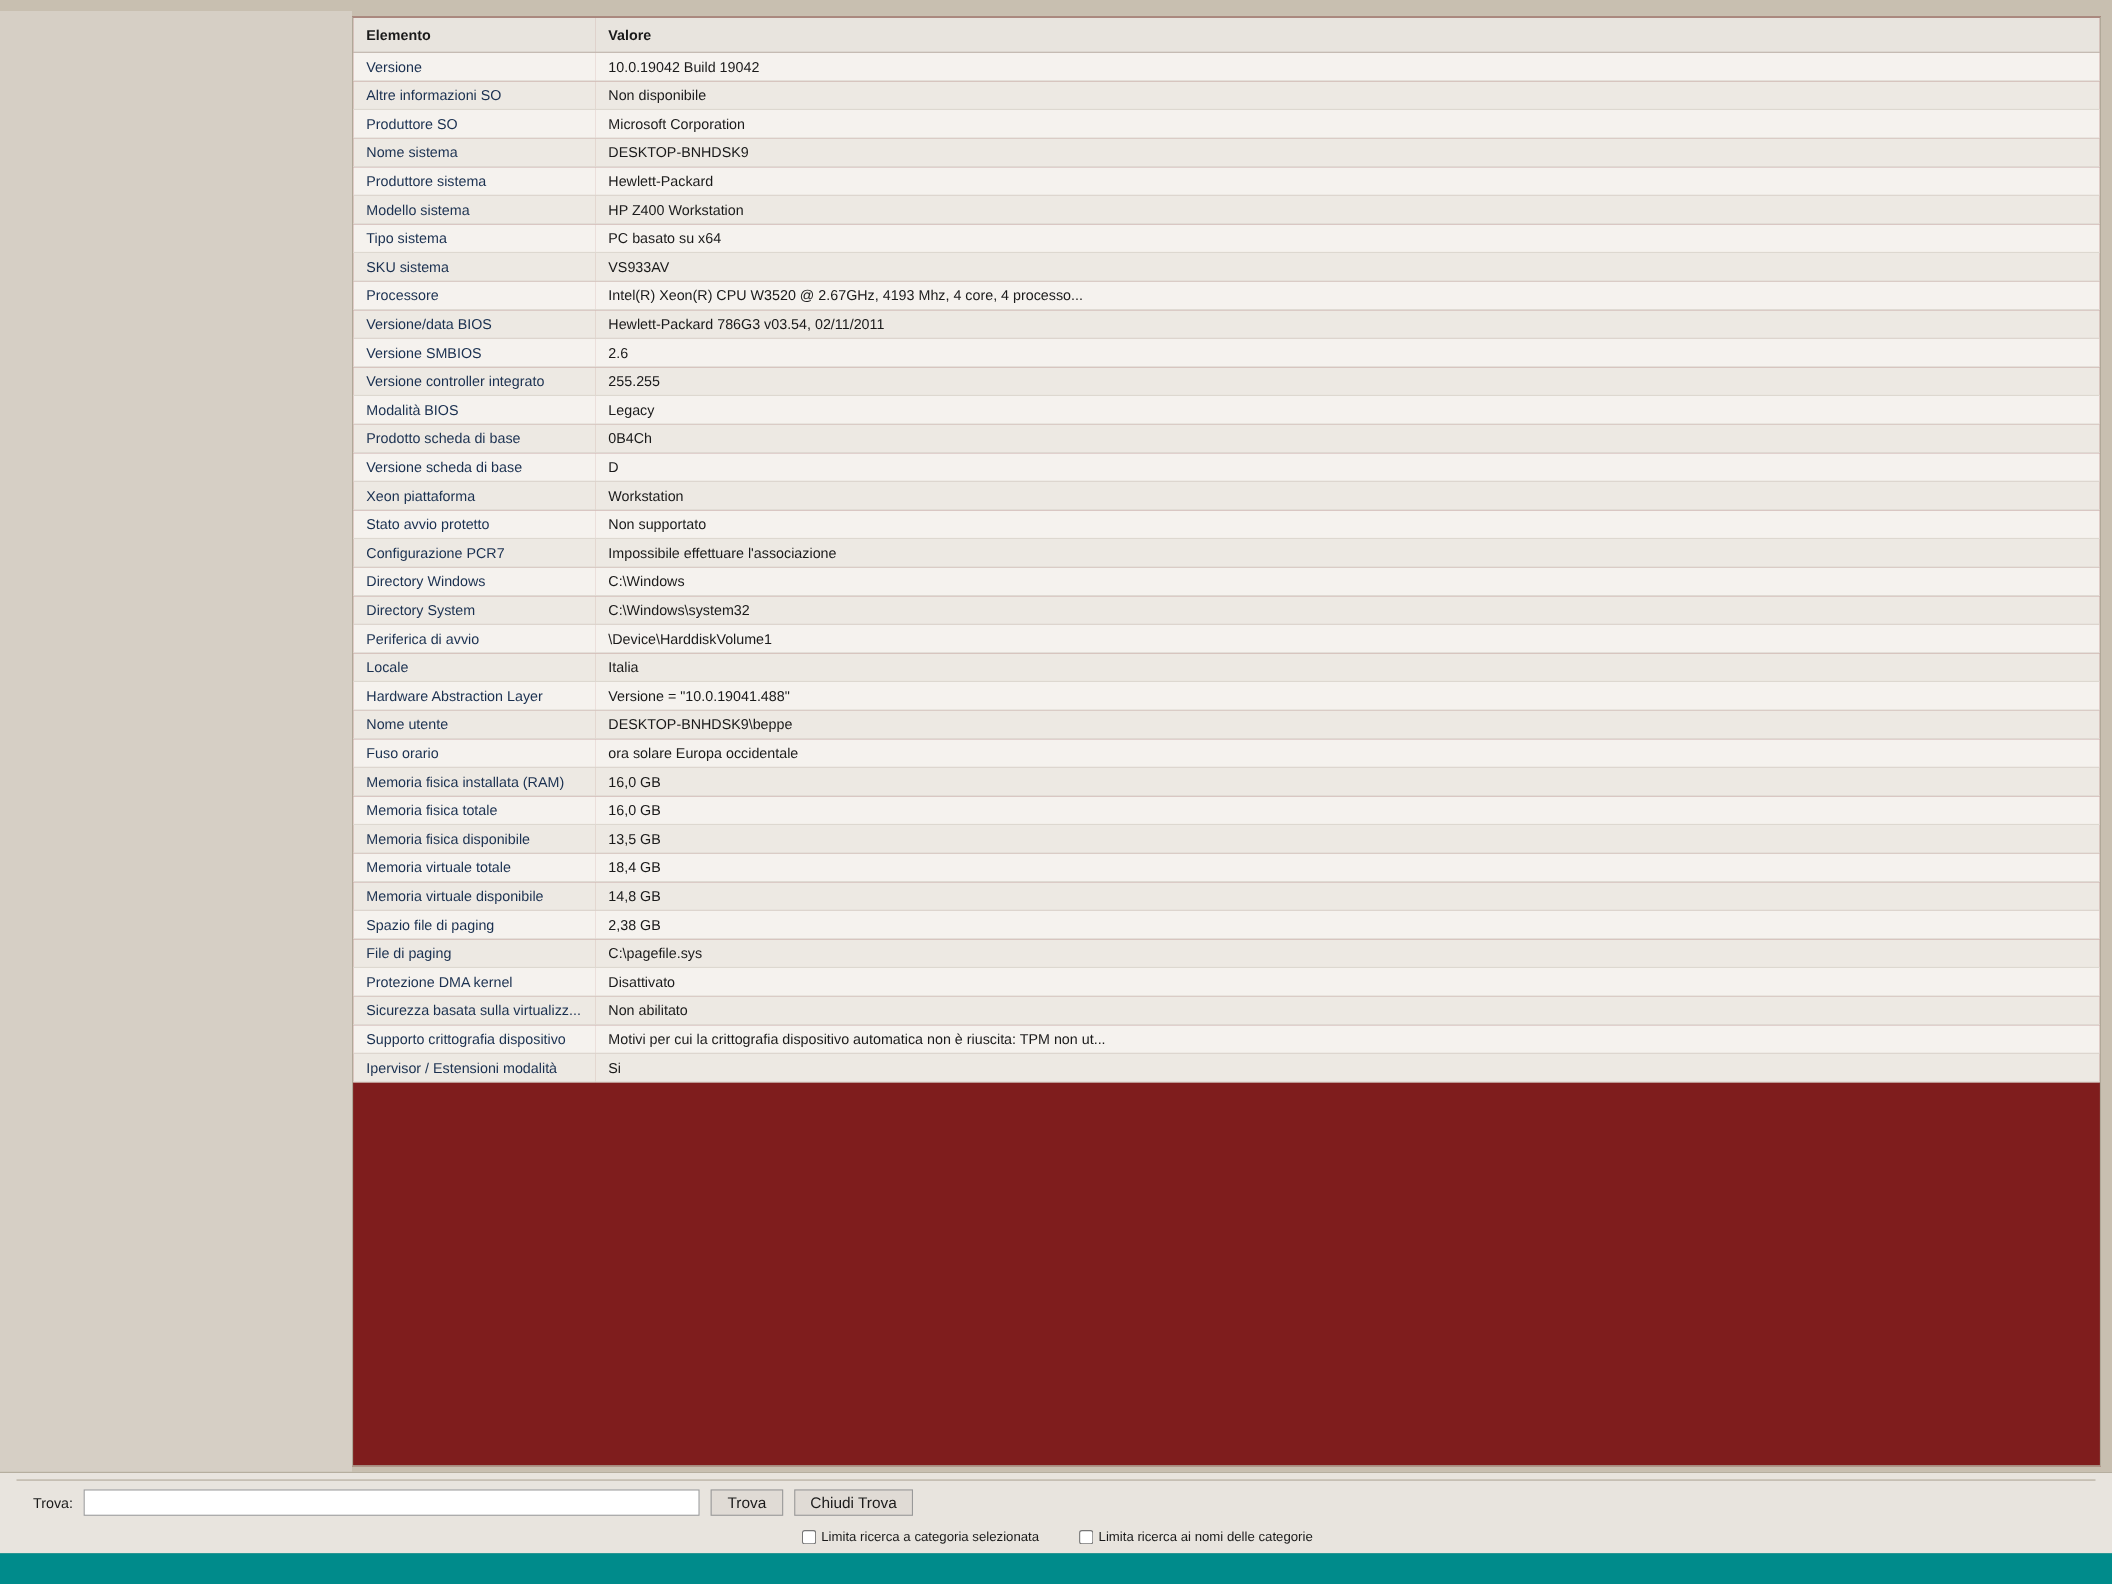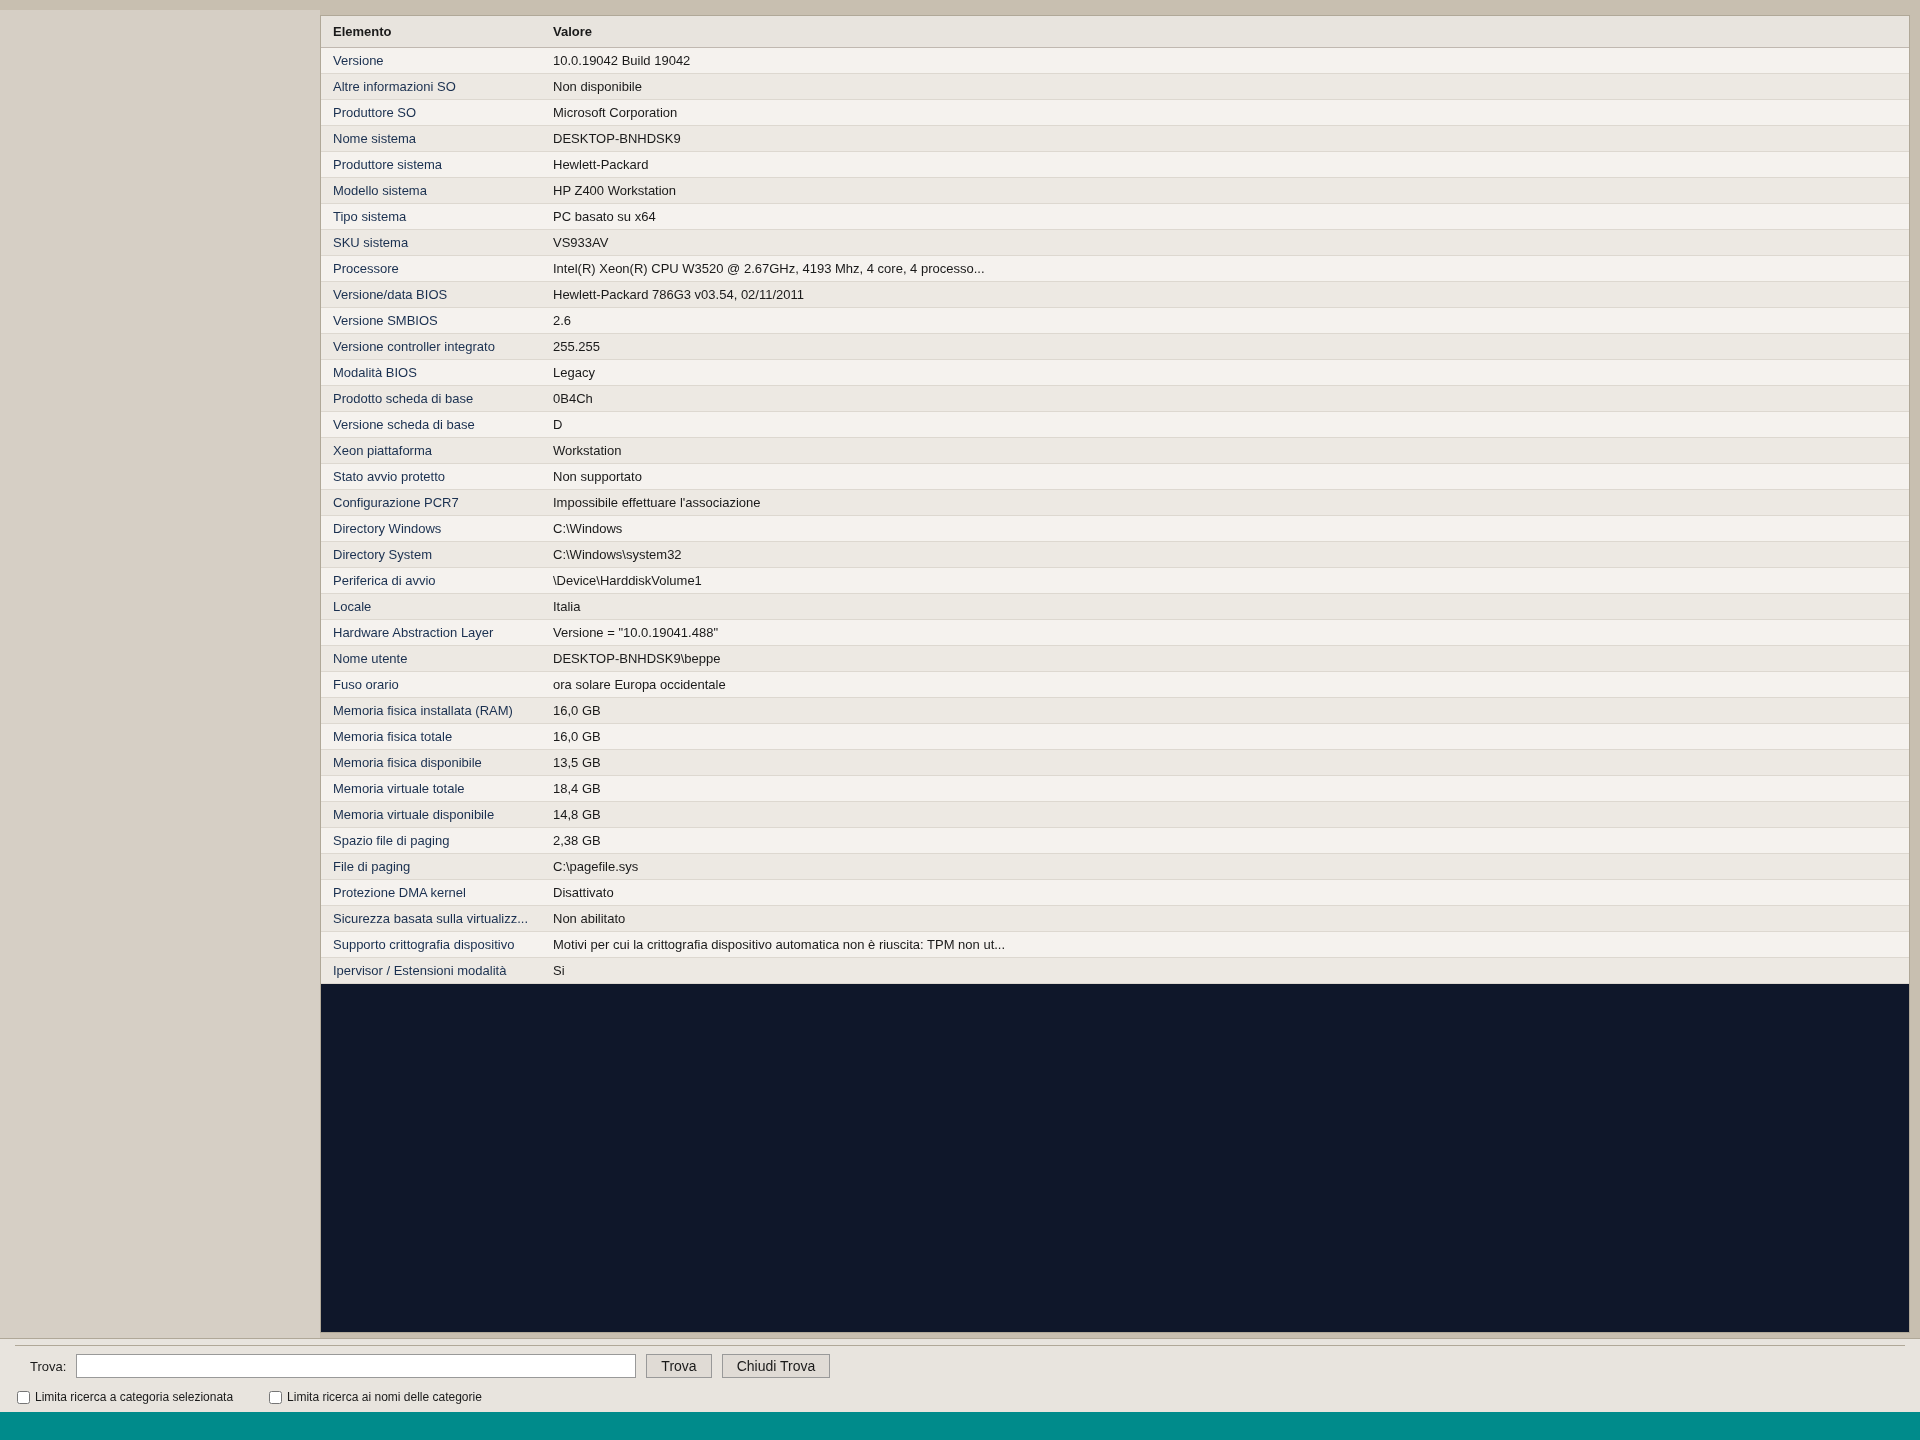--- a/index.html
+++ b/index.html
@@ -22,21 +22,21 @@
 
     .left-panel {
       width: 320px;
       min-width: 320px;
       background: #d6cfc5;
       padding: 10px;
     }
 
     .table-container {
       flex: 1;
-      background: #0f172a;
+      background: #7f1d1d;
       border: 1px solid #b0a898;
       overflow: hidden;
       margin: 5px 10px 5px 0;
     }
 
     .info-table {
       width: 100%;
       border-collapse: collapse;
     }
 
@@ -113,20 +113,21 @@
       cursor: pointer;
       color: #1a1a1a;
     }
 
     .checkboxes-row {
       display: flex;
       align-items: center;
       gap: 36px;
       margin-top: 4px;
       padding-left: 2px;
+      justify-content: center;
     }
 
     .checkbox-item {
       display: flex;
       align-items: center;
       gap: 5px;
       font-size: 12px;
       color: #1a1a1a;
     }
 

